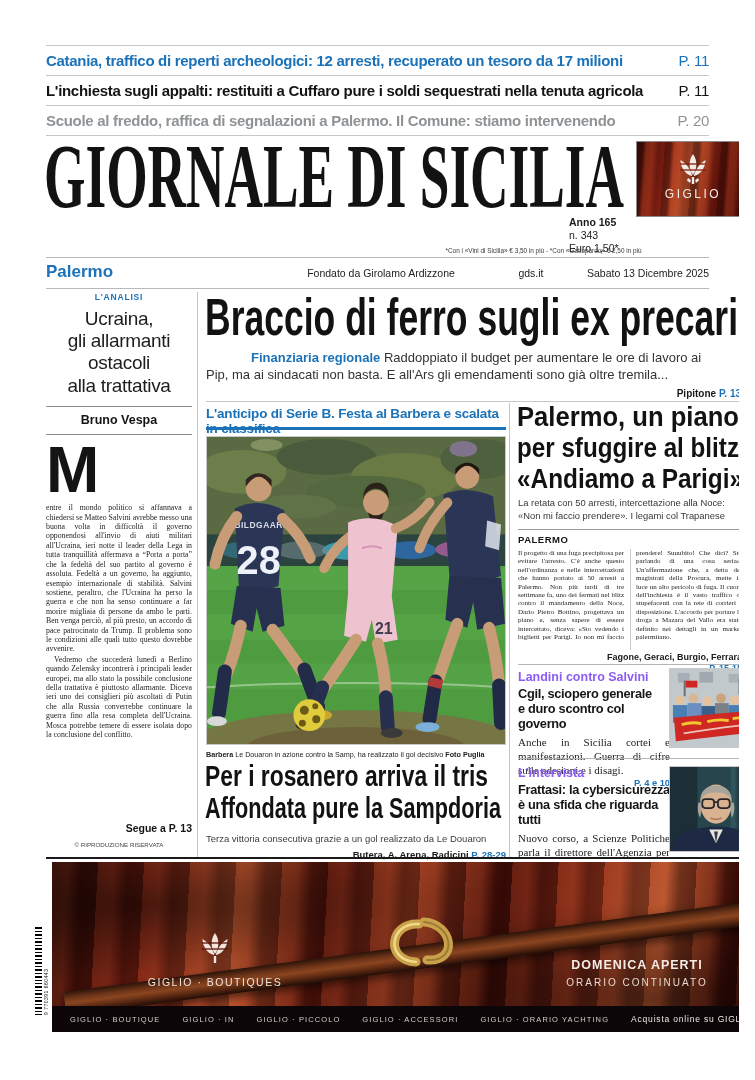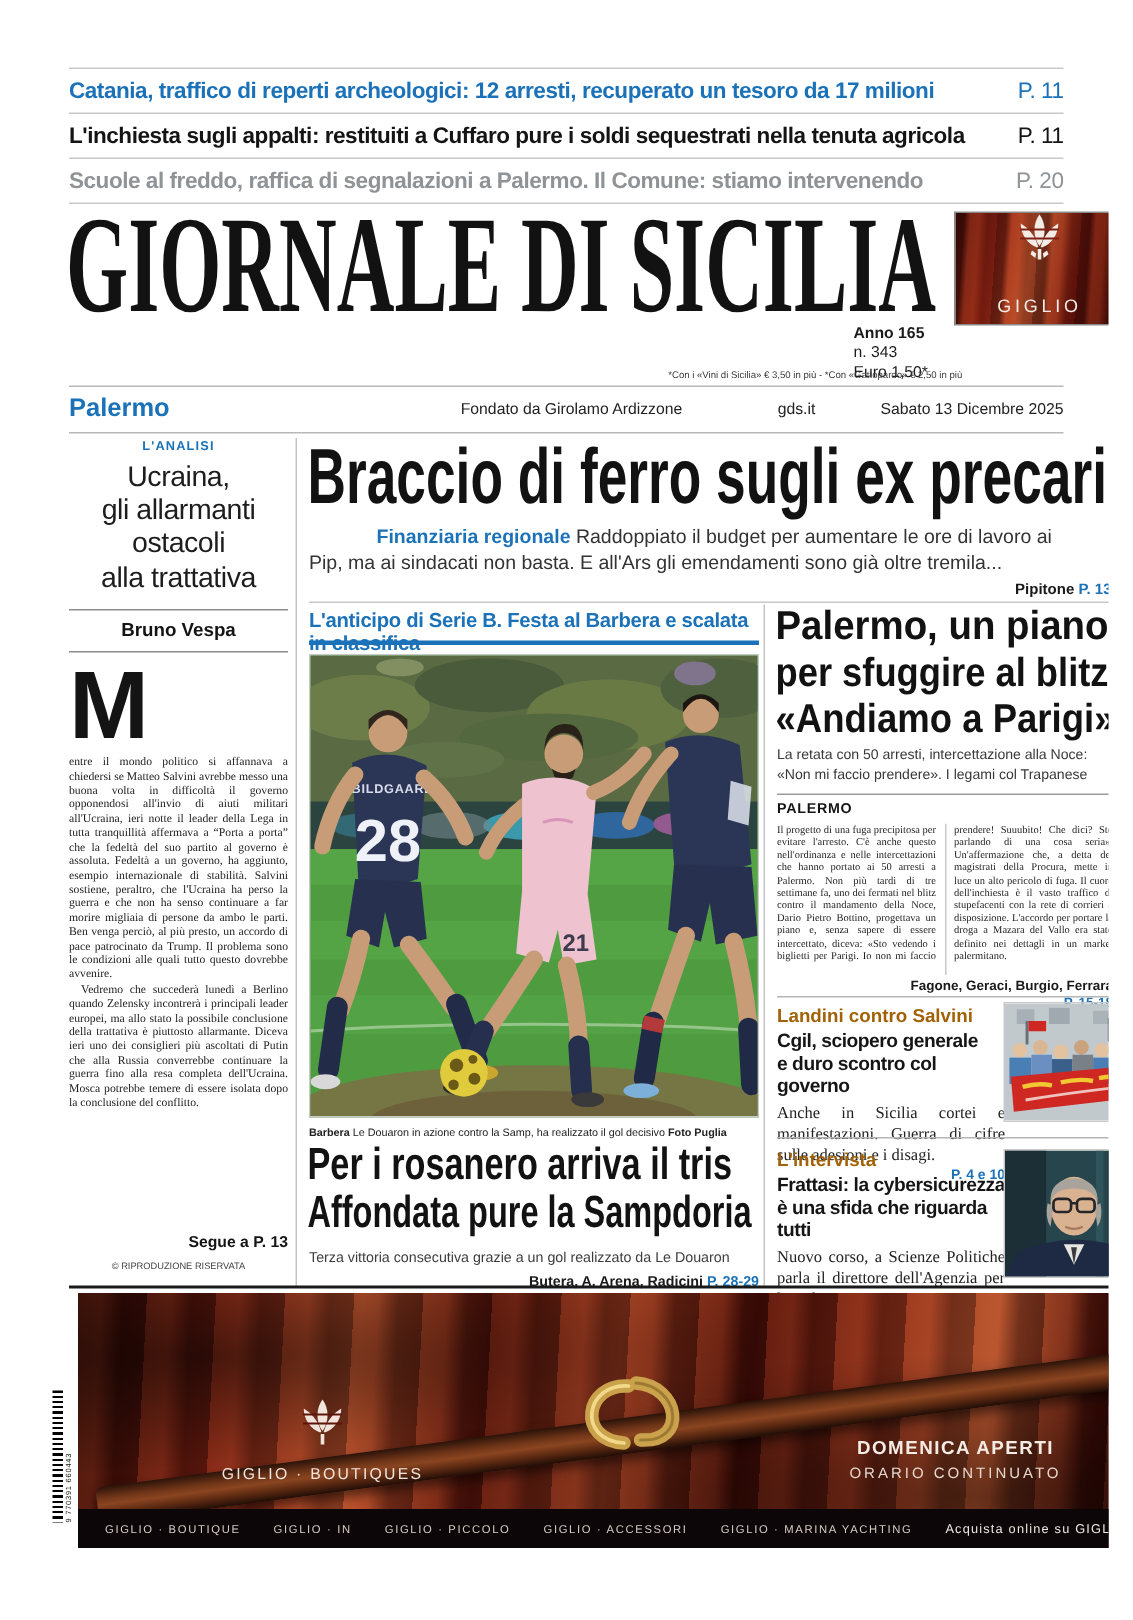--- a/index.html
+++ b/index.html
@@ -15,21 +15,21 @@
   .strip-row{height:29px;display:flex;align-items:center;justify-content:space-between;
              border-bottom:1px solid #c8c8c8;font-weight:bold;font-size:15px;letter-spacing:-0.3px;}
   .strip-row .pg{font-weight:normal;margin-left:12px;white-space:nowrap;}
   
   .masthead-svg{position:absolute;left:28px;top:137px;}
   .masthead-svg text{font-family:"Liberation Serif",serif;font-weight:bold;fill:#121212;}
   .giglio-box{position:absolute;left:620px;top:141px;width:112px;height:74px;border:1px solid #8a8a8a;
       background:
         repeating-linear-gradient(94deg, rgba(0,0,0,0.35) 0 6px, rgba(255,120,60,0.18) 10px 16px, rgba(0,0,0,0.15) 22px 28px),
         linear-gradient(100deg,#4a0c07 0%,#8c2113 25%,#b14a28 45%,#6f150c 70%,#3c0905 100%);
-      display:flex;flex-direction:column;align-items:center;justify-content:space-between;}
+      display:flex;flex-direction:column;align-items:center;justify-content:center;}
   .giglio-box .brand{color:#f3ece6;font-size:12px;letter-spacing:2.5px;margin-bottom:5px;}
   .anno-block{position:absolute;left:553px;top:216px;font-size:10.5px;line-height:1.25;color:#1a1a1a;}
   .anno-block .b{font-weight:bold;}
   .fine-print{position:absolute;left:415px;width:225px;top:247px;font-size:6.4px;color:#3a3a3a;text-align:center;}
   
   .dateline{position:absolute;left:30px;right:30px;top:257px;height:30px;border-top:1px solid #b8b8b8;
             border-bottom:1px solid #b8b8b8;}
   .dateline .edition{position:absolute;left:0;top:4px;font-size:17px;font-weight:bold;color:#1b72b8;}
   .dateline .founder{position:absolute;left:225px;width:220px;top:9px;font-size:10.5px;text-align:center;color:#222;}
   .dateline .site{position:absolute;left:445px;width:80px;top:9px;font-size:10.5px;text-align:center;color:#222;}
@@ -68,21 +68,21 @@
   
   .bz-head-svg{position:absolute;left:501px;top:403px;}
   .bz-head-svg text{font-weight:bold;fill:#121212;}
   .bz-deck{position:absolute;left:502px;top:497px;width:226px;font-size:9.4px;line-height:1.35;color:#383838;}
   .bz-kicker{position:absolute;left:502px;top:534px;font-size:9.5px;font-weight:bold;letter-spacing:0.5px;}
   .bz-body{position:absolute;left:502px;top:549px;width:224px;height:101px;overflow:hidden;
            column-count:2;column-gap:12px;column-rule:1px solid #c9c9c9;
            font-family:"Liberation Serif",serif;font-size:7px;line-height:8.4px;text-align:justify;color:#1c1c1c;}
   .bz-by{position:absolute;left:502px;top:652px;width:224px;text-align:right;font-size:9px;line-height:1.25;}
   
-  .sec-kicker{font-size:12.5px;font-weight:bold;color:#a16207;}
+  .sec-kicker{font-size:12.5px;font-weight:bold;color:#8b5cf6;}
   .sec-title{font-size:12.8px;font-weight:bold;line-height:1.18;color:#151515;letter-spacing:-0.3px;margin-top:2px;}
   .sec-body{font-family:"Liberation Serif",serif;font-size:11px;line-height:1.25;color:#222;margin-top:5px;text-align:justify;}
   .sec-page{text-align:right;font-weight:bold;color:#1b72b8;font-size:9.3px;}
   .landini{position:absolute;left:502px;top:670px;width:152px;}
   .intervista{position:absolute;left:502px;top:766px;width:152px;}
   .mini-photo{position:absolute;width:95px;border:1px solid #c9c9c9;box-sizing:border-box;}
   .mini-photo svg{display:block;width:100%;height:100%;}
   .photo-protest{left:653px;top:668px;height:80px;}
   .photo-portrait{left:653px;top:766px;height:86px;}
   
@@ -414,21 +414,21 @@
     </div>
     <div class="ad-right">
       <div class="l1">DOMENICA APERTI</div>
       <div class="l2">ORARIO CONTINUATO</div>
     </div>
     <div class="ad-strip">
       <span class="item">GIGLIO · BOUTIQUE</span>
       <span class="item">GIGLIO · IN</span>
       <span class="item">GIGLIO · PICCOLO</span>
       <span class="item">GIGLIO · ACCESSORI</span>
-      <span class="item">GIGLIO · MARINA YACHTING</span>
+      <span class="item">GIGLIO · ORARIO YACHTING</span>
       <span class="cta">Acquista online su GIGLIO.COM</span>
     </div>
   </div>
 
   <div class="barcode">
     <div class="bars"></div>
     <div class="digits">9 770391 660443</div>
   </div>
 
 </div>

